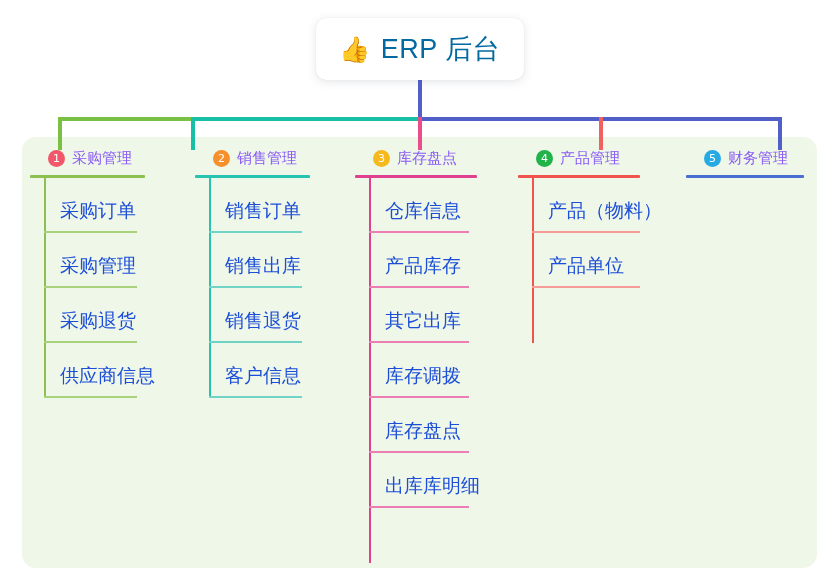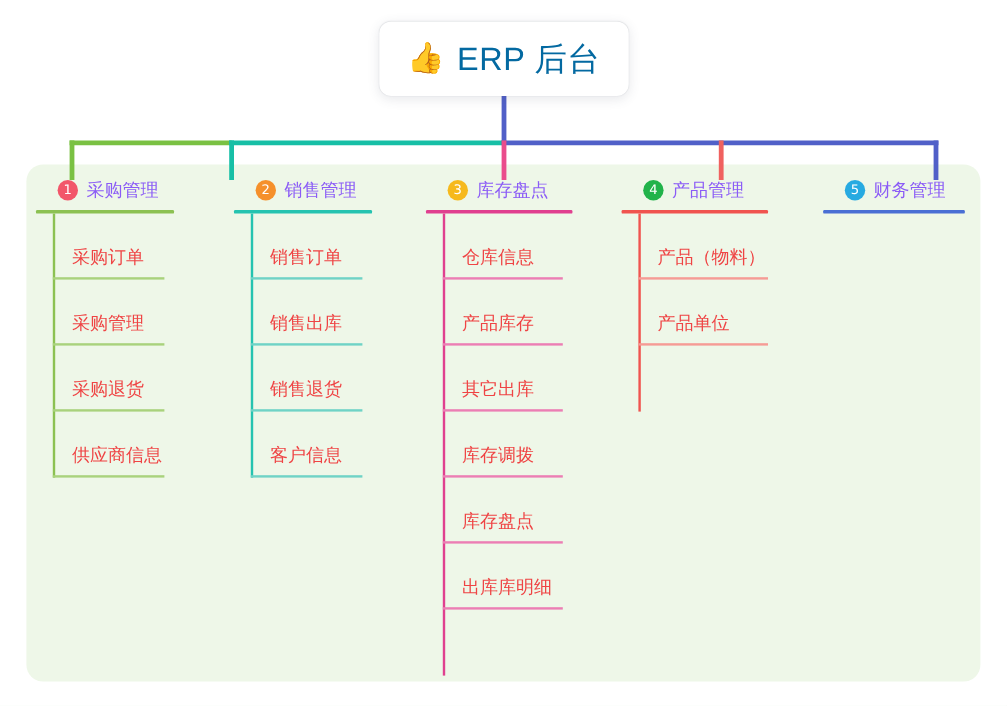--- a/index.html
+++ b/index.html
@@ -111,22 +111,22 @@
     width: 2px;
   }
   .leaf {
     position: relative;
     height: 55px;
   }
   .leaf-label {
     position: absolute;
     left: 30px;
     bottom: 9px;
-    font-size: 15px;
-    color: #ef4444;
+    font-size: 19px;
+    color: #1d4ed8;
     white-space: nowrap;
   }
   .leaf-rule {
     position: absolute;
     left: 14px;
     bottom: 0;
     height: 2px;
   }
 
   

